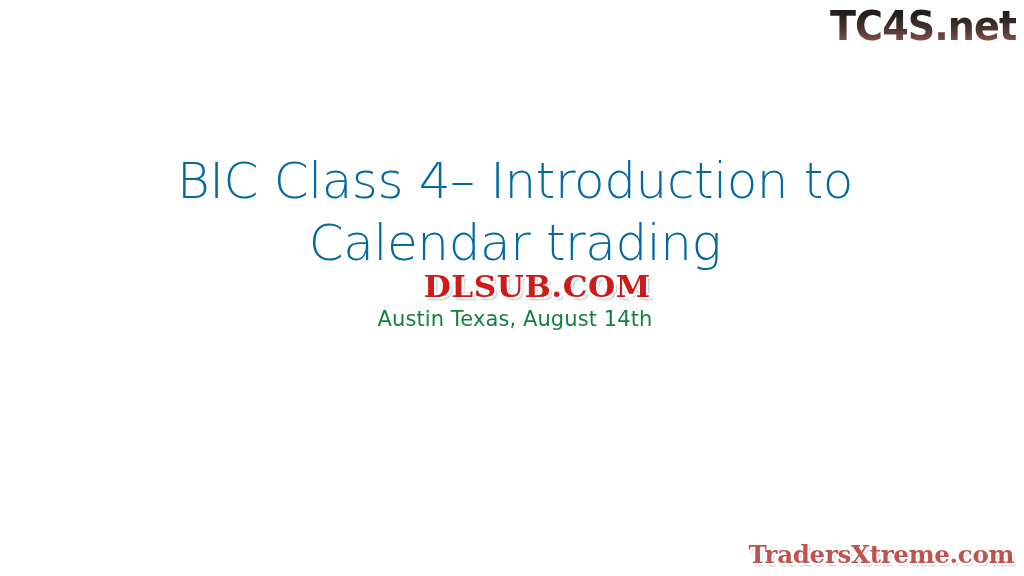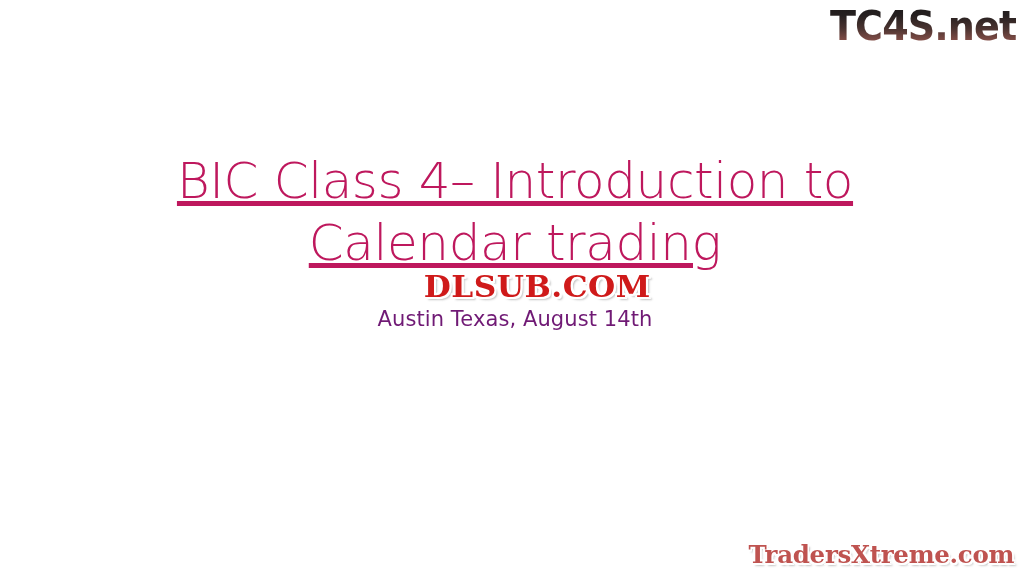--- a/index.html
+++ b/index.html
@@ -28,40 +28,39 @@
     top: 150px;
     width: 790px;
     text-align: center;
   }
   #slide-title {
     font-family: "DejaVu Sans", sans-serif;
     font-weight: 300;
     font-size: 50px;
     line-height: 62px;
     letter-spacing: -0.4px;
-    color: #be185d;
+    color: #0369a1;
     white-space: normal;
-    text-decoration: underline;
     -webkit-font-smoothing: antialiased;
   }
 
   
   #subtitle-block {
     position: absolute;
     left: 120px;
     top: 305px;
     width: 790px;
     text-align: center;
   }
   #slide-subtitle {
     font-family: "DejaVu Sans", sans-serif;
     font-weight: 400;
     font-size: 21px;
     line-height: 28px;
-    color: #701a75;
+    color: #15803d;
     letter-spacing: 0.1px;
   }
 
   
   #wm-tc4s {
     position: absolute;
     right: 8px;
     top: 2px;
     font-family: "DejaVu Sans", sans-serif;
     font-weight: 700;

